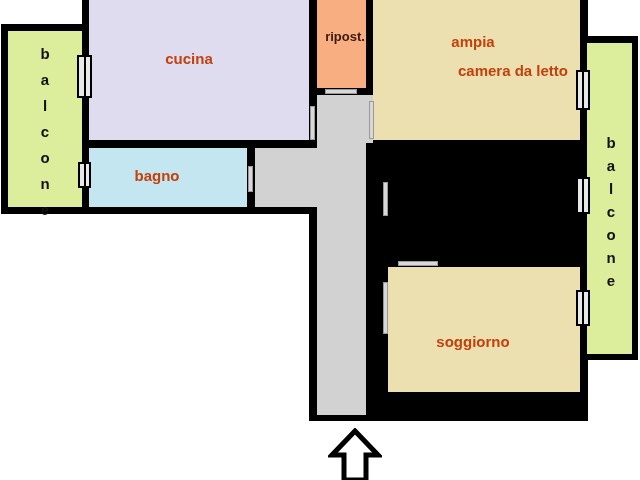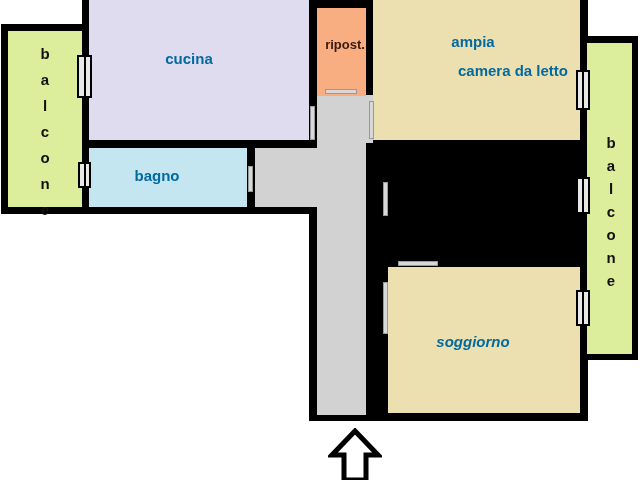--- a/index.html
+++ b/index.html
@@ -1,20 +1,20 @@
 <!DOCTYPE html>
 <html><head>
 <meta charset="utf-8">
 <style>
   html,body{margin:0;padding:0;background:#ffffff;}
   body{width:640px;height:480px;position:relative;overflow:hidden;font-family:"Liberation Sans",sans-serif;}
   .abs{position:absolute;box-sizing:border-box;}
   .wall{background:#000;}
   .room{position:absolute;}
-  .label{position:absolute;font-weight:bold;font-size:15px;color:#0369a1;text-align:center;white-space:nowrap;}
+  .label{position:absolute;font-weight:bold;font-size:15px;color:#c2410c;text-align:center;white-space:nowrap;}
   .vlabel{position:absolute;font-weight:bold;font-size:15px;color:#111;text-align:center;line-height:26px;width:20px;}
   .window{position:absolute;border:2px solid #000;background:#e8e8e8;box-sizing:border-box;}
   .window::after{content:"";position:absolute;left:50%;top:0;bottom:0;width:2px;margin-left:-1px;background:#000;}
   .door{position:absolute;background:#d8d8d8;border:1px solid #999;box-sizing:border-box;}
 </style>
 </head>
 <body>
 
 <div class="abs" style="left:0;top:0;width:640px;height:480px;">
 
@@ -37,31 +37,31 @@
   </div>
   <div class="room" style="left:89px;top:148px;width:158px;height:59px;background:#c4e6f0;">
     <div class="label" style="left:0;width:136px;top:19px;">bagno</div>
   </div>
 
   <div class="abs wall" style="left:247px;top:140px;width:75px;height:74px;"></div>
   <div class="abs wall" style="left:309px;top:0;width:80px;height:421px;"></div>
   <div class="room" style="left:255px;top:148px;width:70px;height:59px;background:#d2d2d2;"></div>
   <div class="room" style="left:317px;top:95px;width:64px;height:320px;background:#d2d2d2;"></div>
 
-  <div class="room" style="left:317px;top:8px;width:51px;height:88px;background:#f8ae80;">
+  <div class="room" style="left:317px;top:0;width:51px;height:88px;background:#f8ae80;">
     <div class="label" style="left:0;width:56px;top:29px;font-size:13px;color:#3a1a10;">ripost.</div>
   </div>
   <div class="door" style="left:325px;top:89px;width:32px;height:5px;"></div>
 
   <div class="abs wall" style="left:366px;top:0;width:222px;height:421px;"></div>
   <div class="room" style="left:373px;top:0;width:207px;height:140px;background:#ede0b0;">
     <div class="label" style="left:0;width:200px;top:33px;">ampia</div>
     <div class="label" style="left:0;width:200px;top:62px;margin-left:40px;">camera da letto</div>
   </div>
-  <div class="room" style="left:388px;top:267px;width:192px;height:146px;background:#ede0b0;font-style:italic;">
+  <div class="room" style="left:388px;top:267px;width:192px;height:125px;background:#ede0b0;">
     <div class="label" style="left:0;width:170px;top:66px;">soggiorno</div>
   </div>
 
   <div class="room" style="left:366px;top:95px;width:7px;height:48px;background:#d2d2d2;"></div>
 
   <div class="abs wall" style="left:580px;top:36px;width:58px;height:324px;"></div>
   <div class="room" style="left:587px;top:43px;width:45px;height:311px;background:#dcee9b;">
     <div class="vlabel" style="left:14px;top:88px;line-height:23px;">
       <div>b</div>
       <div>a</div>

